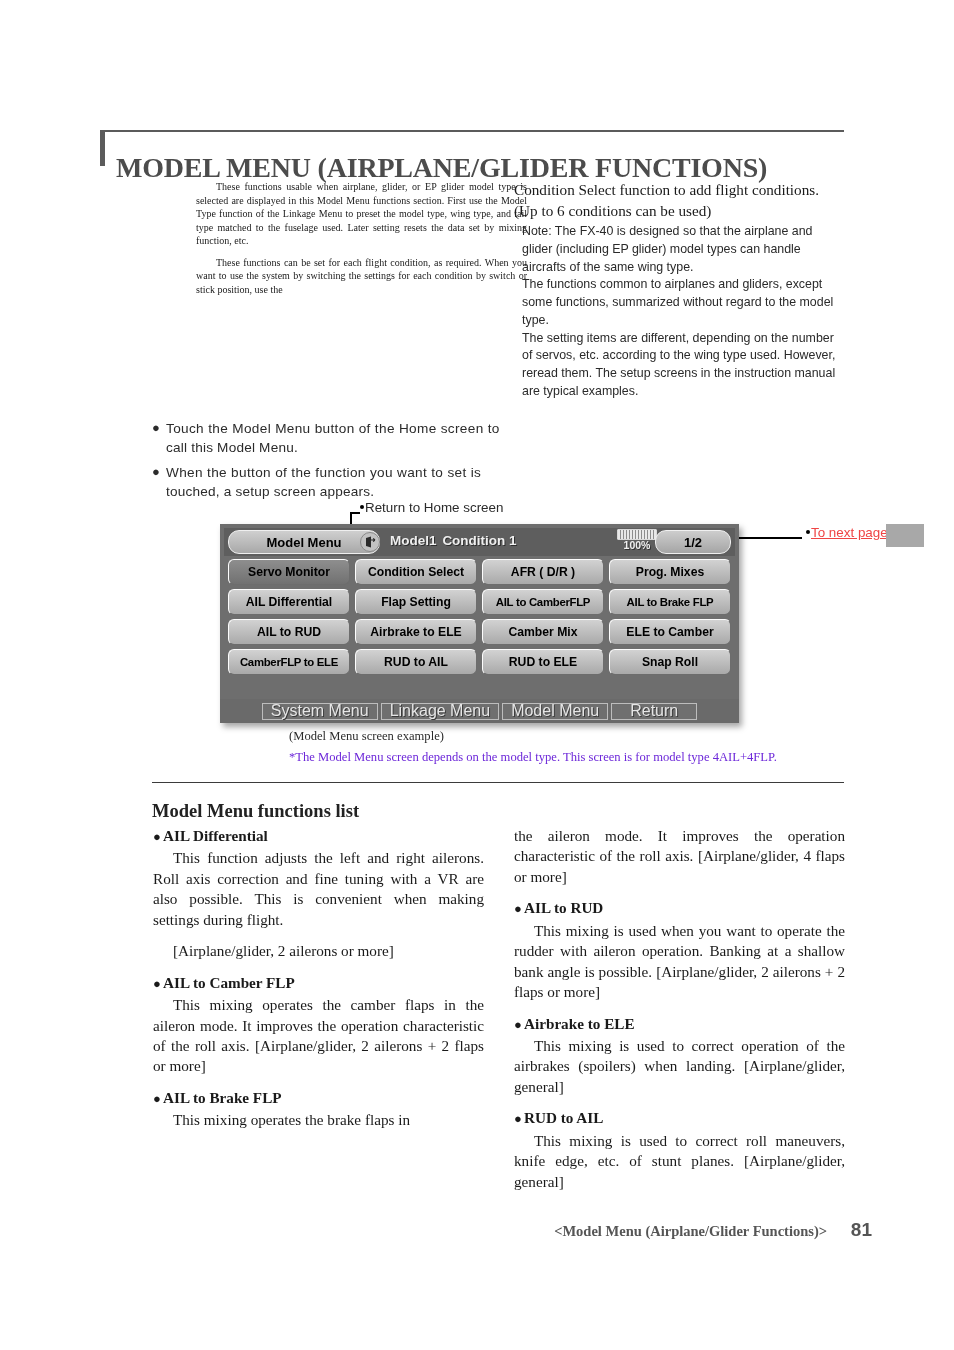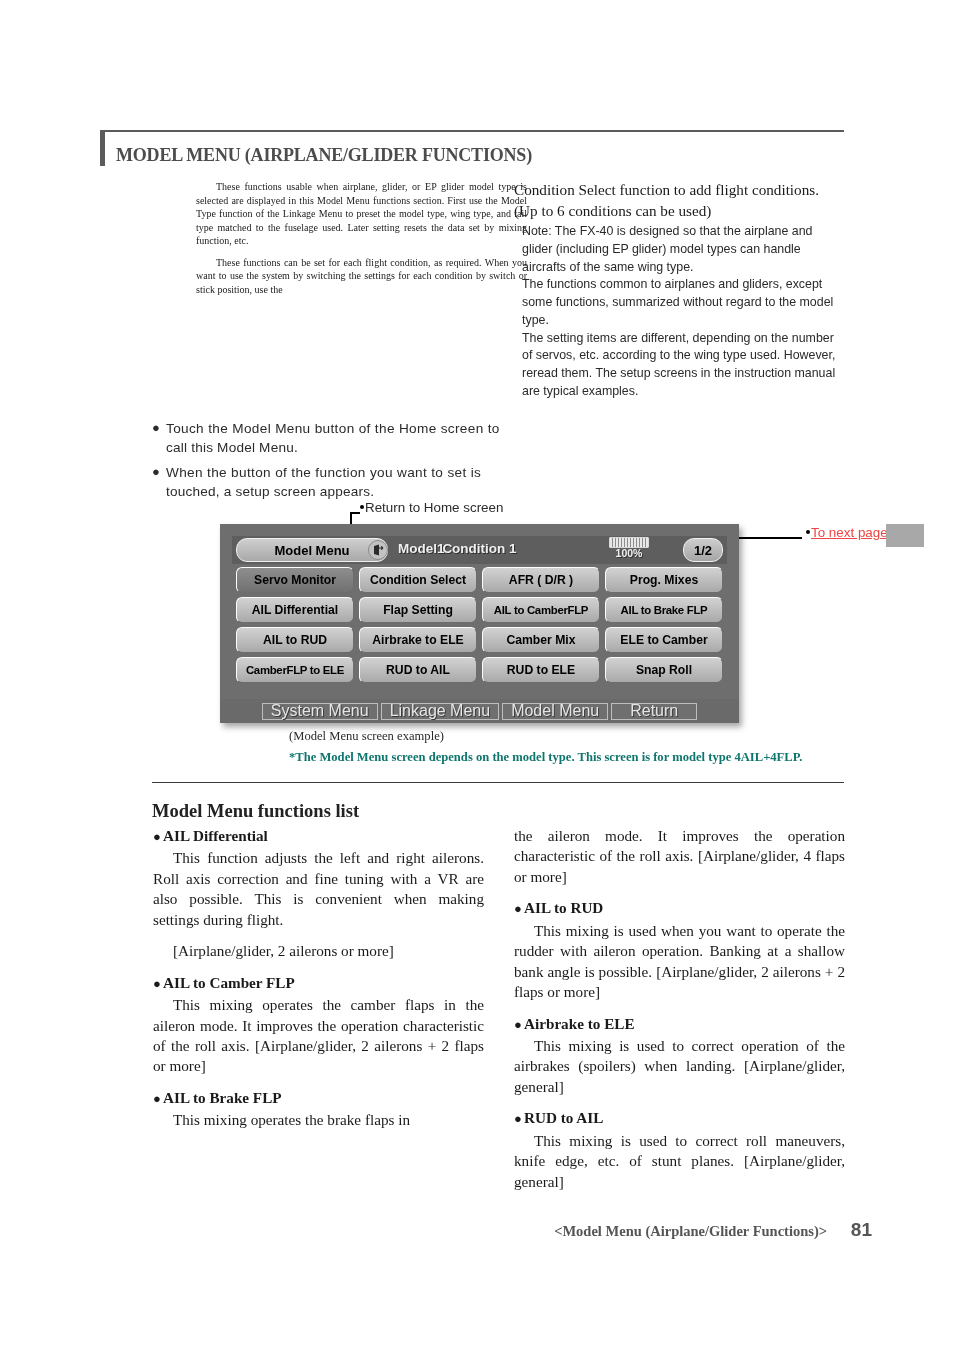--- a/index.html
+++ b/index.html
@@ -27,21 +27,21 @@
     position: absolute;
     left: 100px; top: 132px;
     width: 5px; height: 34px;
     background: #5b5b5b;
   }
   #page-title {
     position: absolute;
     left: 116px; top: 133px;
     font-family: "Liberation Serif", serif;
     font-weight: bold;
-    font-size: 18px;
+    font-size: 28px;
     letter-spacing: -0.2px;
     color: #4c4c4c;
     white-space: nowrap;
     text-align: center;
   }
 
   
   .intro-col-left {
     position: absolute;
     left: 153px; top: 180px;
@@ -148,21 +148,21 @@
     margin-right: 1px;
   }
 
   
   #lcd {
     position: absolute;
     left: 220px; top: 524px;
     width: 519px; height: 199px;
     background: #6e6e6e;
     box-shadow: 3px 4px 6px rgba(0,0,0,0.35);
-    padding: 12px;
+    padding: 4px;
     box-sizing: border-box;
     font-family: "Liberation Sans", sans-serif;
   }
   #lcd-header {
     position: relative;
     height: 28px;
     background: #5e5e5e;
   }
   #lcd-title-btn {
     position: absolute;
@@ -224,21 +224,21 @@
   #batt-pct {
     font-size: 10.5px;
     font-weight: bold;
     color: #f0f0f0;
     line-height: 11px;
     text-shadow: 1px 1px 0 #333;
   }
   #lcd-page-btn {
     position: absolute;
     right: 4px; top: 2px;
-    width: 40px; height: 24px;
+    width: 76px; height: 24px;
     background: linear-gradient(#cdcdcd, #a5a5a5);
     border-radius: 11px;
     border: 1px solid #f0f0f0;
     box-sizing: border-box;
     display: flex; align-items: center; justify-content: center;
     font-weight: bold; font-size: 13px; color: #000;
   }
 
   #lcd-grid {
     padding: 3px 4px 0 4px;
@@ -300,22 +300,21 @@
   #caption-1 {
     position: absolute;
     left: 289px; top: 729px;
     font-size: 12.6px;
     color: #2a2a2a;
   }
   #caption-2 {
     position: absolute;
     left: 289px; top: 750px;
     font-size: 12.6px;
-    color: #0f766e;
-    font-weight: bold;
+    color: #6d28d9;
   }
 
   
   #section-rule {
     position: absolute;
     left: 152px; top: 782px;
     width: 692px; height: 1.2px;
     background: #3b3b3b;
   }
   #section-heading {

